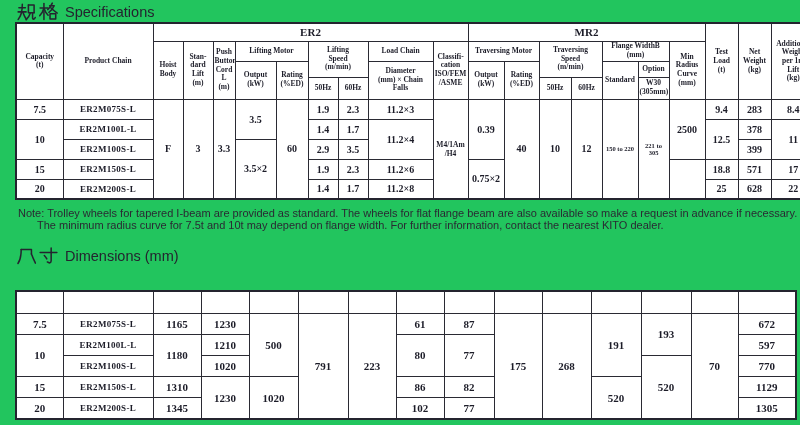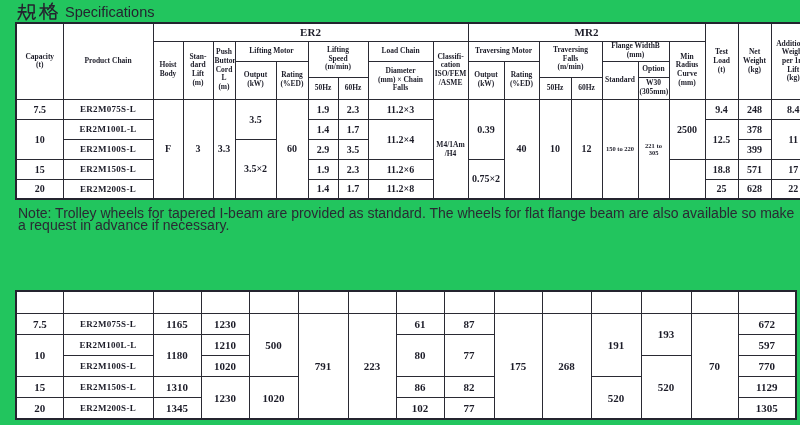--- a/index.html
+++ b/index.html
@@ -27,21 +27,21 @@
   .spec tr.hr3 { height:16px; } .spec tr.hr4 { height:22px; }
   .spec tr.dr  { height:20px; }
 
   .dim { position:absolute; left:15px; top:290px; width:780px; height:130px; border:2px solid #24242f; }
   .dim td { font-size:11px; }
   .dim td.code { font-size:9px; letter-spacing:0.3px; }
   .dim tr.hr { height:22px; }
   .dim tr.dr { height:21px; }
 
   .note { position:absolute; left:18px; top:208px; font-family:"Liberation Sans", sans-serif;
-          font-size:14px; line-height:11.5px; color:#2a2a33; }
+          font-size:11px; line-height:11.5px; color:#2a2a33; }
   .note .l2 { padding-left:19px; }
 </style>
 </head>
 <body>
 
 <div class="page">
 
   <div class="sec-title" style="left:17px; top:2px;">
     <span class="cjk" aria-label="规格">
       <svg viewBox="0 0 100 100">
@@ -127,21 +127,21 @@
       <th colspan="2" rowspan="2">Lifting
 Speed
 (m/min)</th>
       <th>Load Chain</th>
       <th rowspan="3">Classifi-
 cation
 ISO/FEM
 /ASME</th>
       <th colspan="2">Traversing Motor</th>
       <th colspan="2" rowspan="2">Traversing
-Falls
+Speed
 (m/min)</th>
       <th colspan="2">Flange WidthB
 (mm)</th>
       <th rowspan="3">Min
 Radius
 Curve
 (mm)</th>
     </tr>
     <tr class="hr3">
       <th rowspan="2">Output
@@ -181,21 +181,21 @@
       <td rowspan="5" class="cls">M4/1Am
 /H4</td>
       <td rowspan="3">0.39</td>
       <td rowspan="5">40</td>
       <td rowspan="5">10</td>
       <td rowspan="5">12</td>
       <td rowspan="5" class="sm">150 to 220</td>
       <td rowspan="5" class="sm">221 to 305</td>
       <td rowspan="3">2500</td>
       <td>9.4</td>
-      <td>248</td>
+      <td>283</td>
       <td>8.4</td>
     </tr>
     <tr class="dr">
       <td rowspan="2">10</td>
       <td class="code">ER2M100L-L</td>
       <td>1.4</td>
       <td>1.7</td>
       <td rowspan="2">11.2×4</td>
       <td rowspan="2">12.5</td>
       <td>378</td>
@@ -228,22 +228,38 @@
       <td>11.2×8</td>
       <td>25</td>
       <td>628</td>
       <td>22</td>
     </tr>
   </tbody>
     </table>
 
   <div class="note">
     <div>Note: Trolley wheels for tapered I-beam are provided as standard. The wheels for flat flange beam are also available so make a request in advance if necessary.</div>
+    <div class="l2">The minimum radius curve for 7.5t and 10t may depend on flange width. For further information, contact the nearest KITO dealer.</div>
   </div>
 
+  <div class="sec-title" style="left:17px; top:246px;">
+    <span class="cjk" aria-label="尺寸">
+      <svg viewBox="0 0 100 100">
+        <path d="M22 18 H76 V42"></path>
+        <path d="M22 18 C22 58 15 78 5 92"></path>
+        <path d="M76 42 C82 58 90 76 97 90"></path>
+      </svg>
+      <svg viewBox="0 0 100 100">
+        <path d="M6 34 H94"></path>
+        <path d="M64 10 V78 C64 90 54 92 44 84"></path>
+        <path d="M28 50 C34 56 38 62 41 68"></path>
+      </svg>
+    </span>
+    <span class="en">Dimensions (mm)</span>
+  </div>
 
   <table class="dim">
     <colgroup>
       <col style="width:47px">
         <col style="width:90px">
         <col style="width:48px">
         <col style="width:48px">
       <col style="width:49px">
         <col style="width:50px">
         <col style="width:48px">

